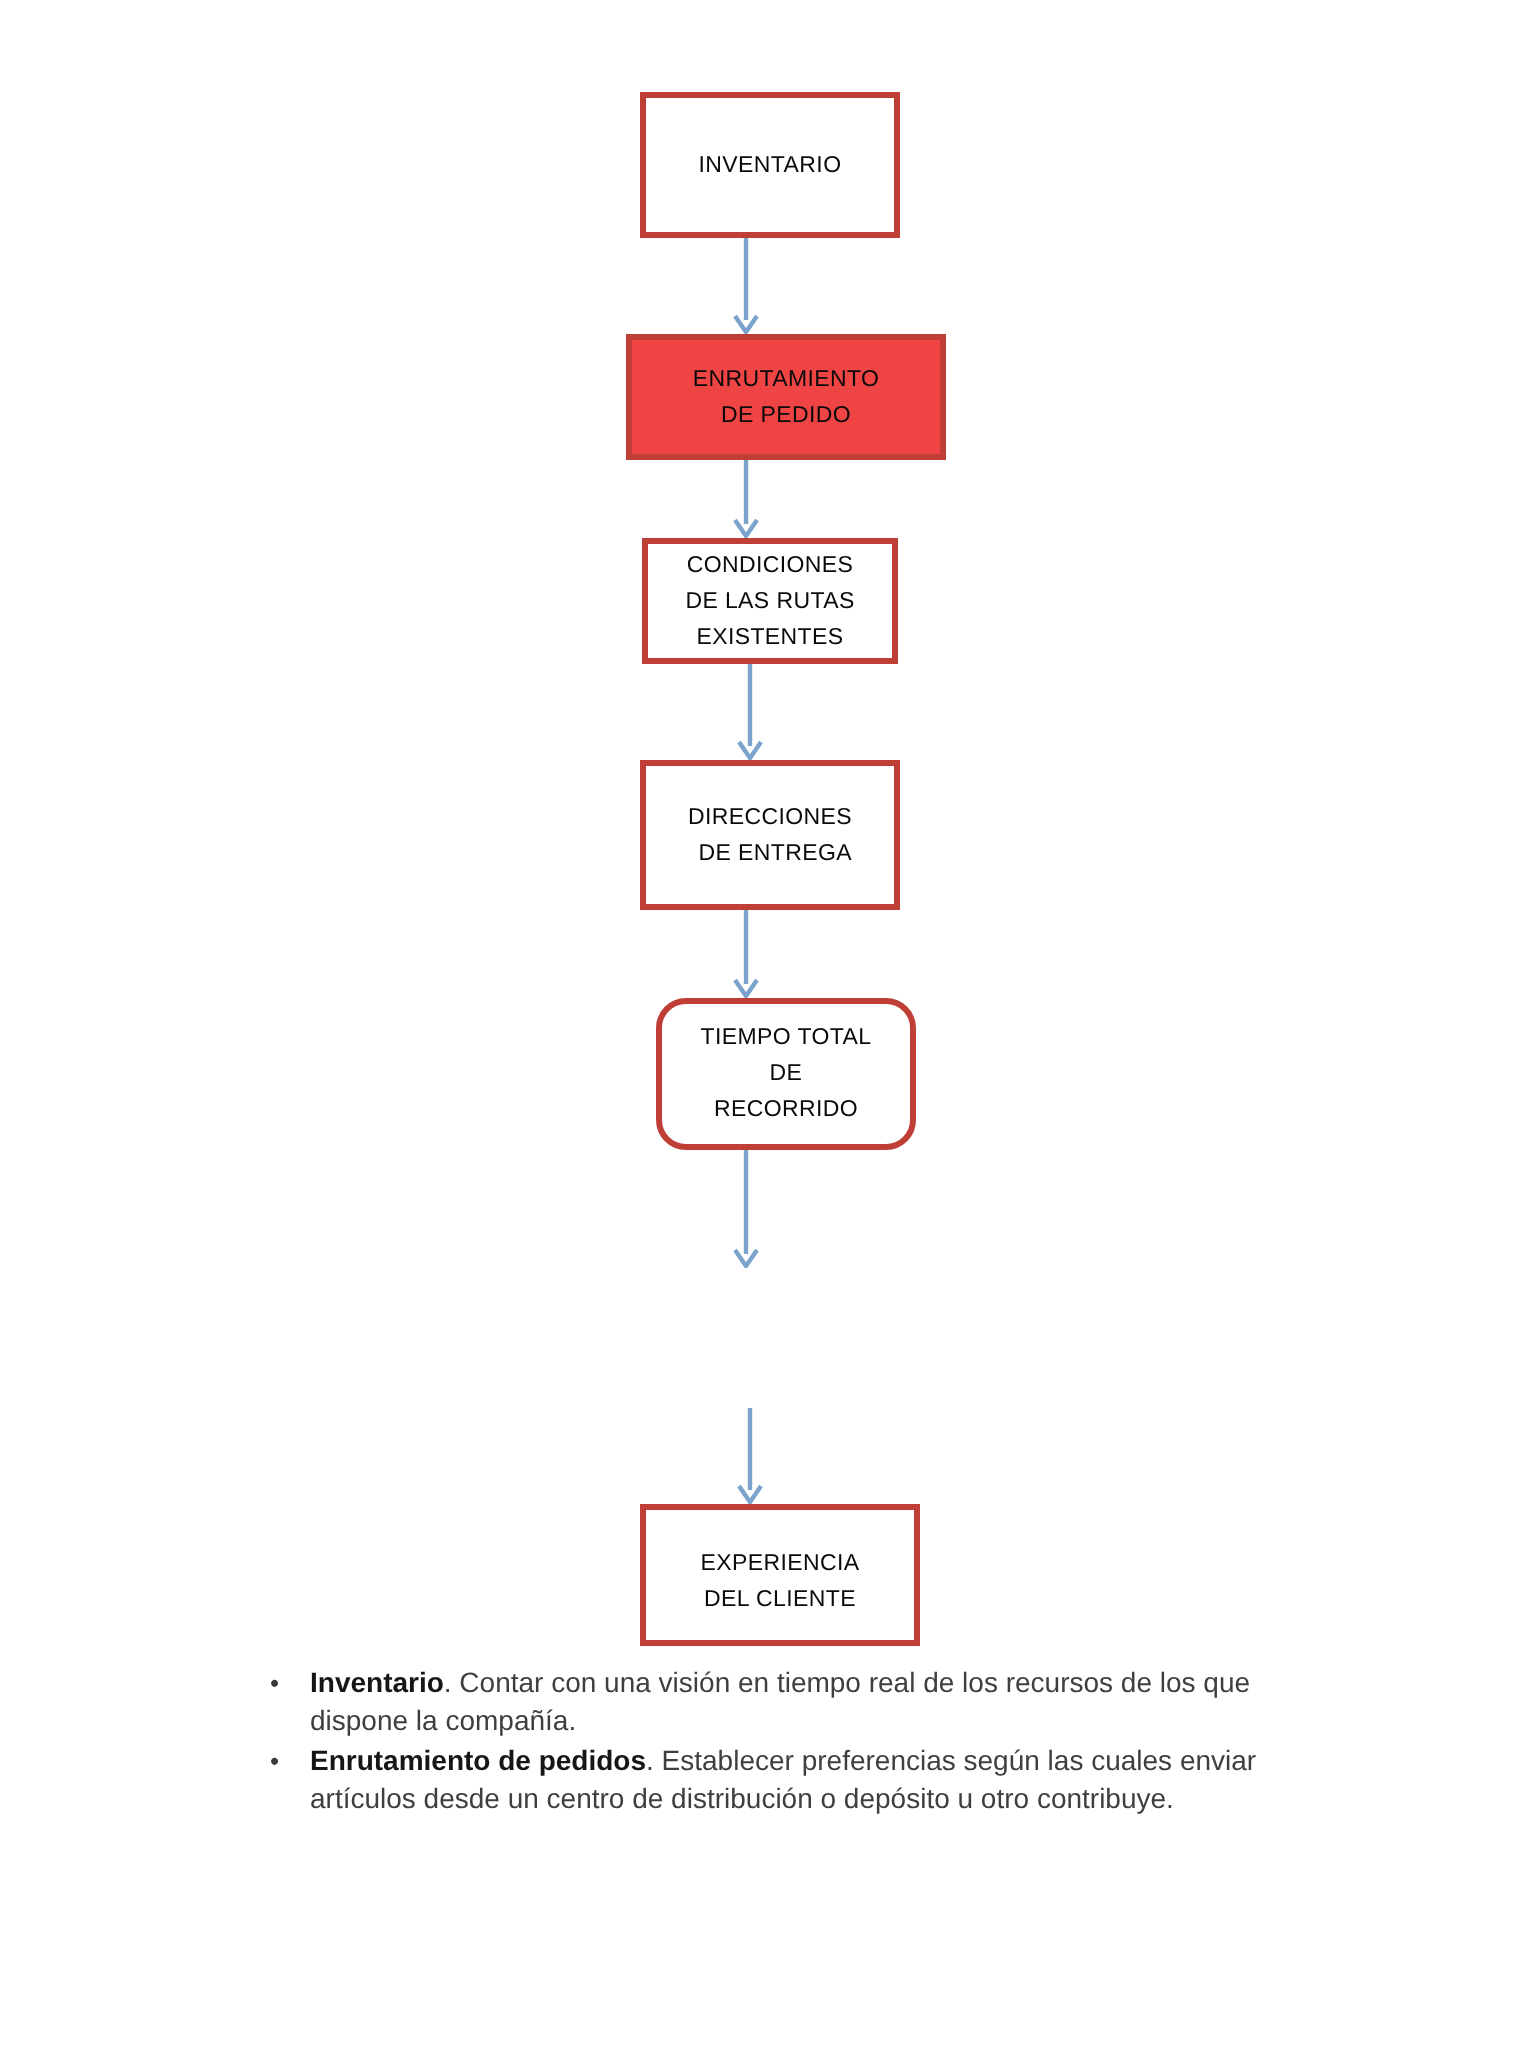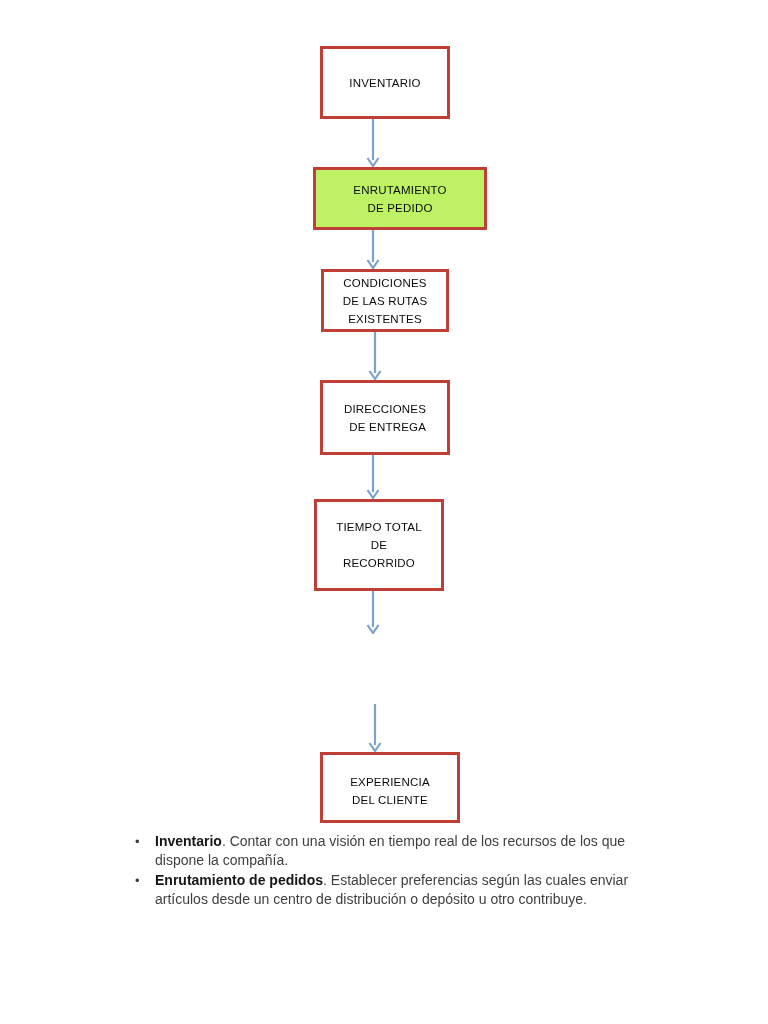--- a/index.html
+++ b/index.html
@@ -124,34 +124,34 @@
     </div>
     <div class="connector" style="left: 363px; top: 704px; height: 48px;">
       <svg width="24" height="48" viewBox="0 0 24 48">
         <line x1="12" y1="0" x2="12" y2="41" stroke="#7BA3CC" stroke-width="2.2"></line>
         <polyline points="6.5,39 12,47 17.5,39" fill="none" stroke="#7BA3CC" stroke-width="2.2"></polyline>
       </svg>
     </div>
     <div class="node" style="left: 320px; top: 46px; width: 130px; height: 73px; border-color: rgb(191, 62, 53); background: rgb(255, 255, 255);">
       <div class="node-label">INVENTARIO</div>
     </div>
-    <div class="node" style="left: 313px; top: 167px; width: 174px; height: 63px; border-color: rgb(191, 62, 53); background: #bef264;">
+    <div class="node" style="left: 313px; top: 167px; width: 160px; height: 63px; border-color: rgb(191, 62, 53); background: #ef4444;">
       <div class="node-label">ENRUTAMIENTO
 DE PEDIDO</div>
     </div>
     <div class="node" style="left: 321px; top: 269px; width: 128px; height: 63px; border-color: rgb(191, 62, 53); background: rgb(255, 255, 255);">
       <div class="node-label">CONDICIONES
 DE LAS RUTAS
 EXISTENTES</div>
     </div>
     <div class="node" style="left: 320px; top: 380px; width: 130px; height: 75px; border-color: rgb(191, 62, 53); background: rgb(255, 255, 255); text-align: right;">
       <div class="node-label">DIRECCIONES
 DE ENTREGA</div>
     </div>
-    <div class="node" style="left: 314px; top: 499px; width: 130px; height: 92px; border-color: rgb(191, 62, 53); background: rgb(255, 255, 255);">
+    <div class="node" style="left: 328px; top: 499px; width: 130px; height: 76px; border-color: rgb(191, 62, 53); background: rgb(255, 255, 255); border-radius: 15px;">
       <div class="node-label">TIEMPO TOTAL
 DE
 RECORRIDO</div>
     </div>
     <div class="node top-align" style="left: 320px; top: 752px; width: 140px; height: 71px; border-color: rgb(191, 62, 53); background: rgb(255, 255, 255);">
       <div class="node-label">EXPERIENCIA
 DEL CLIENTE</div>
     </div>
   </div>
 

